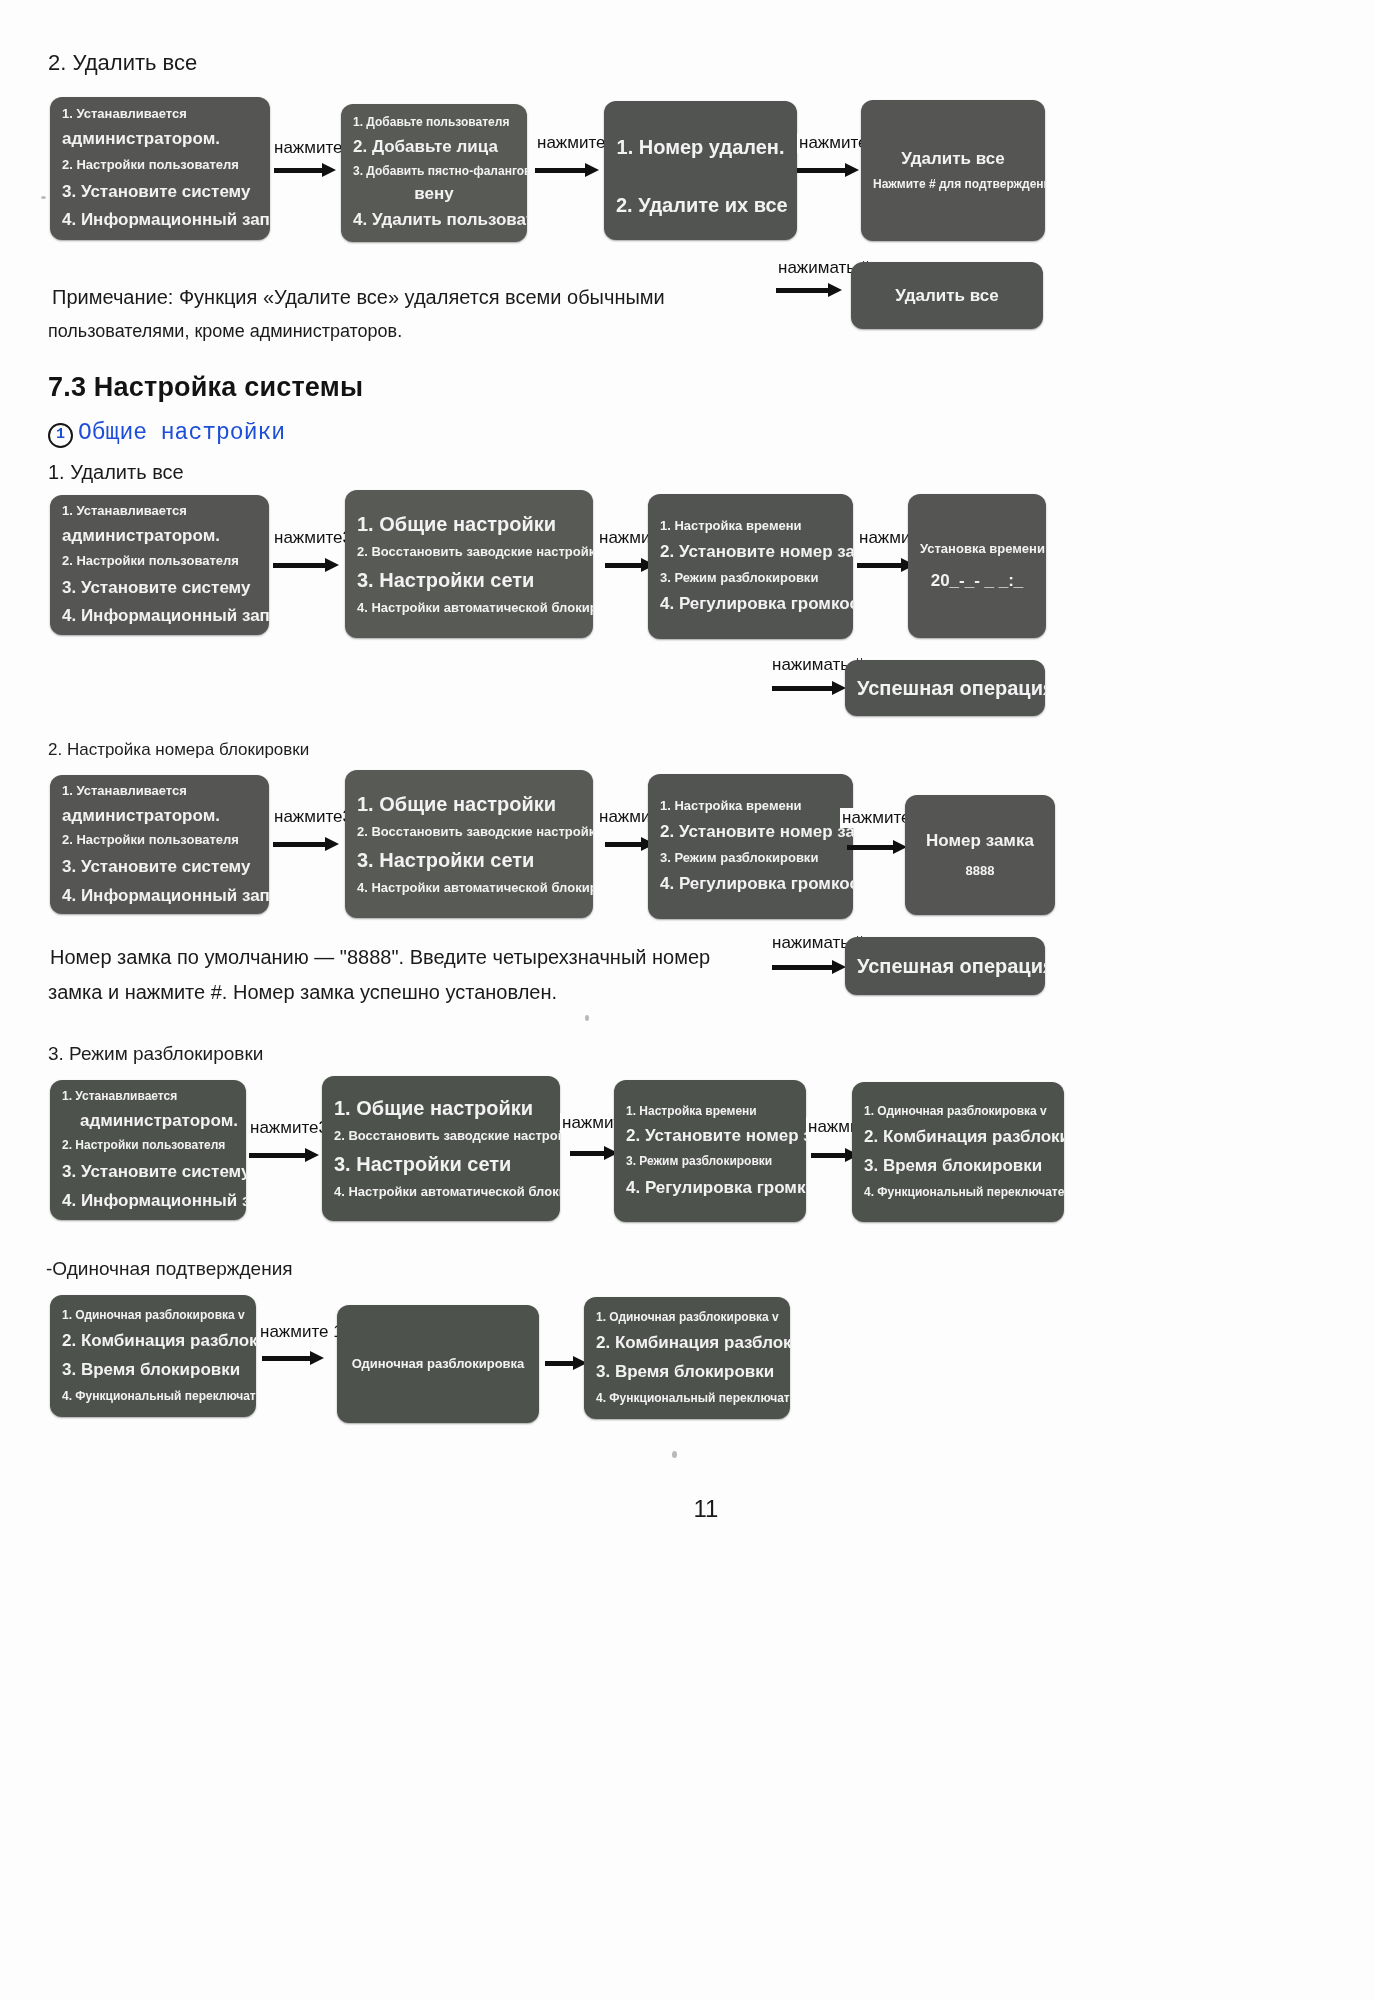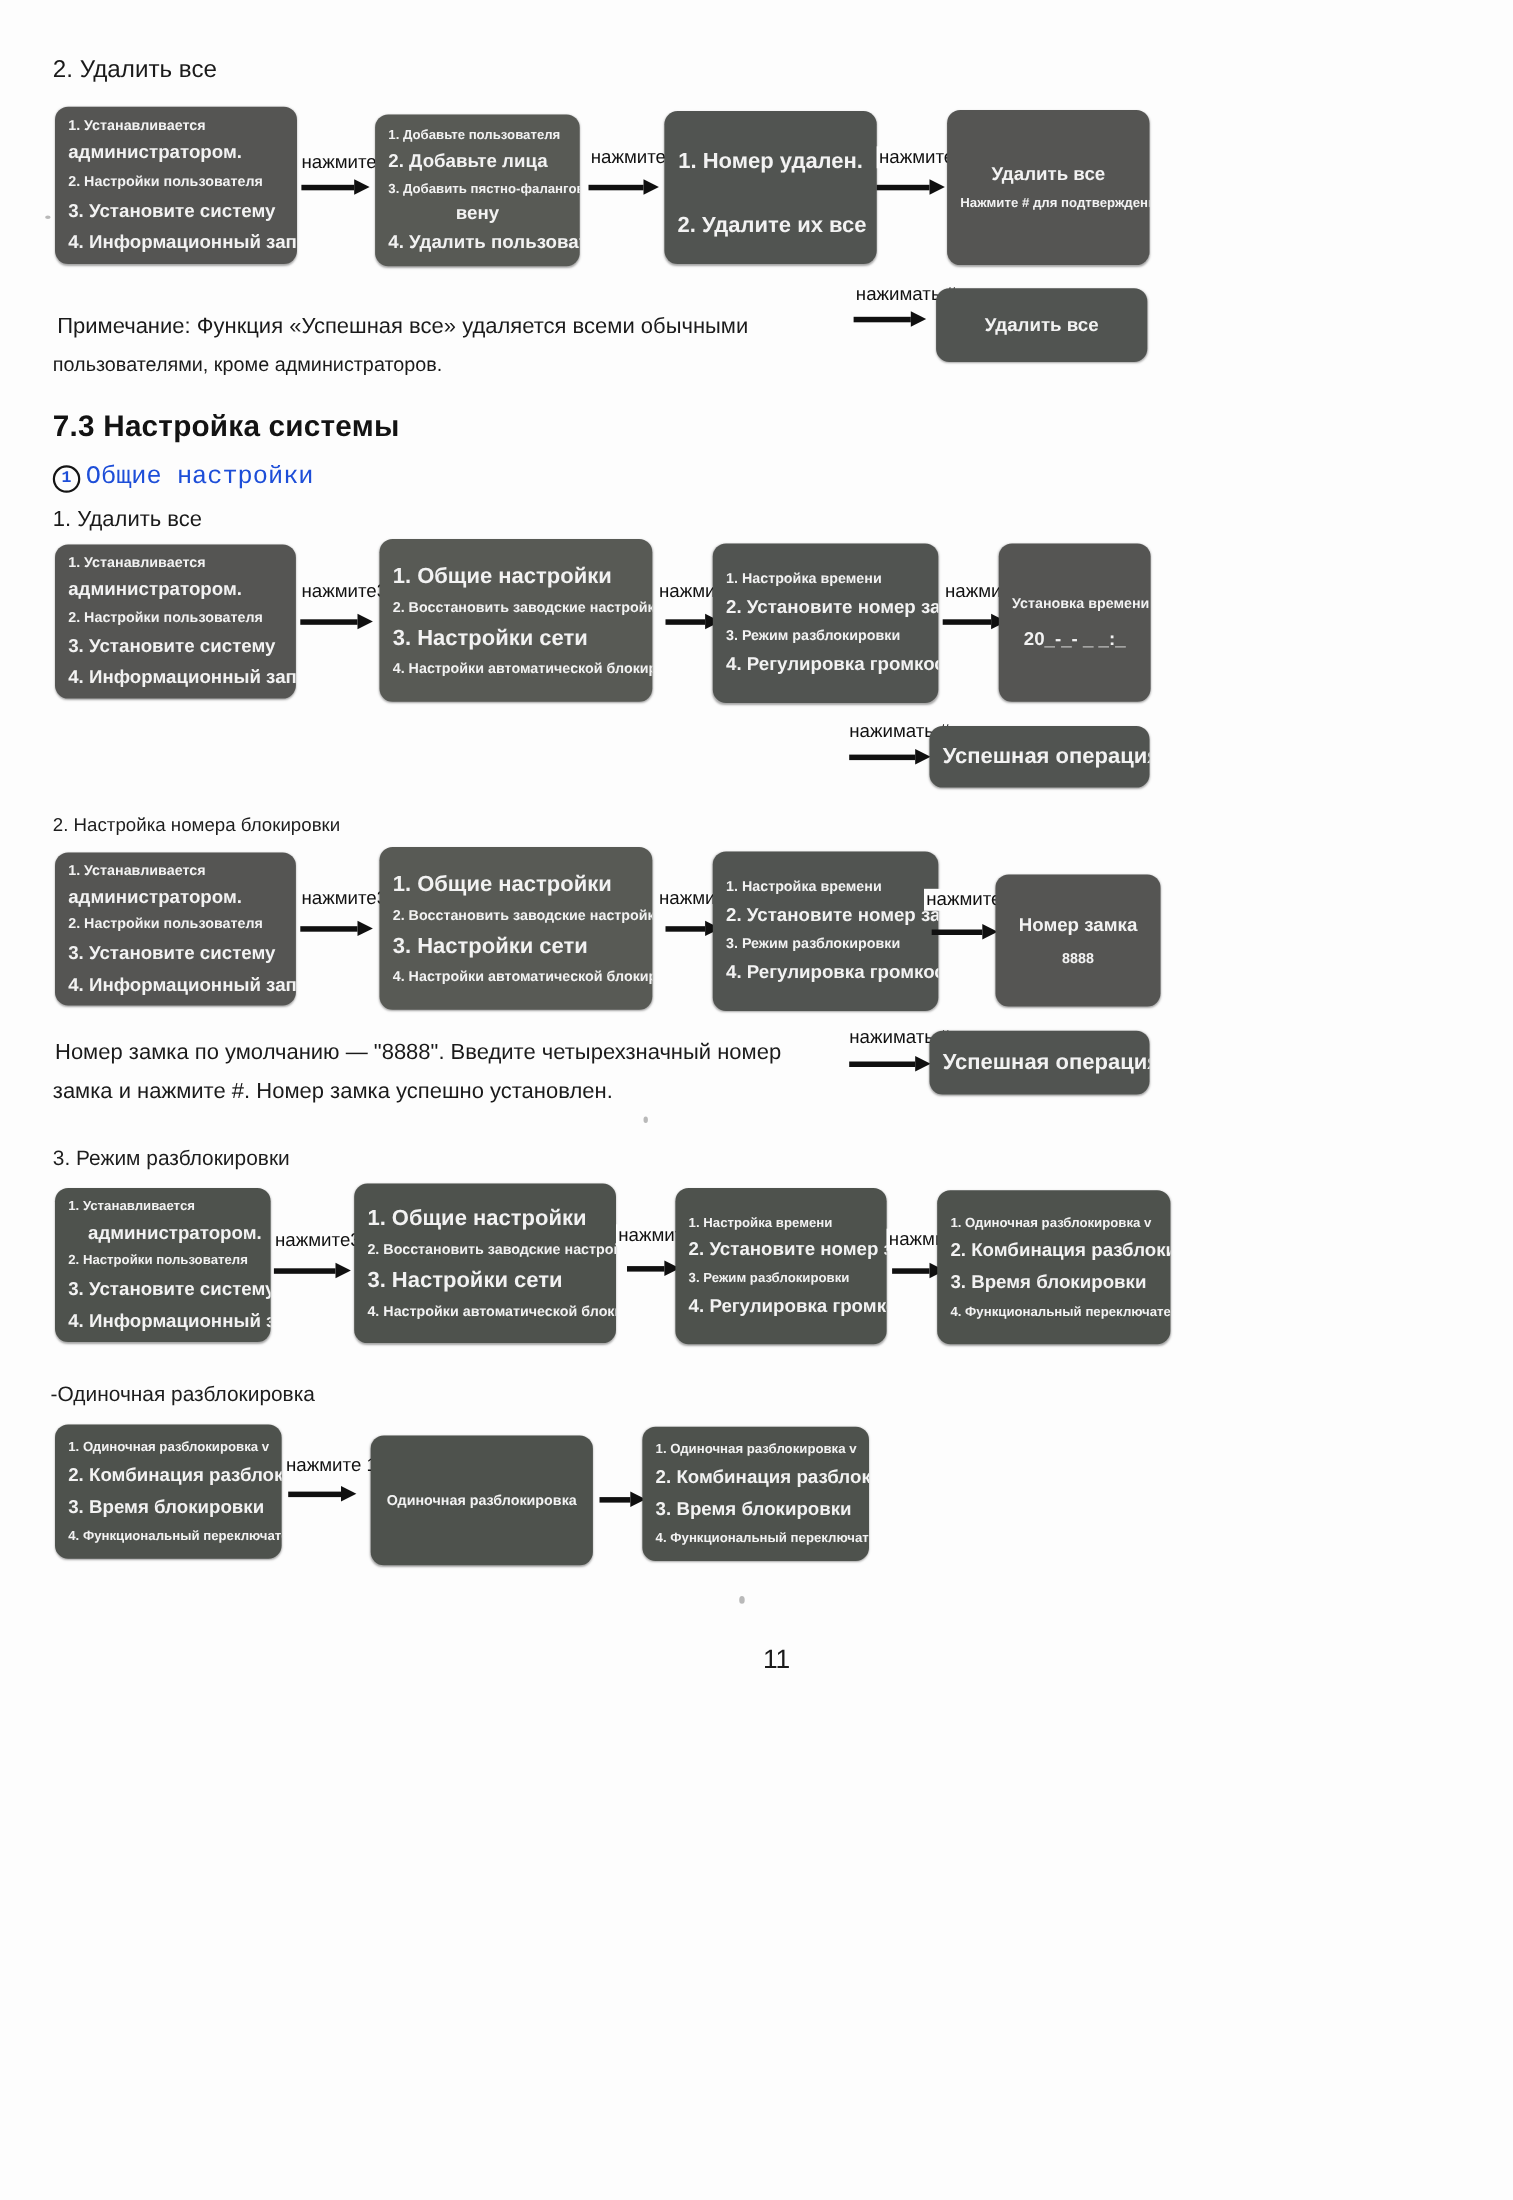--- a/index.html
+++ b/index.html
@@ -194,21 +194,21 @@
 
   <div class="alabel" style="left:776px; top:258px;">нажимать #</div>
   <div class="arrow" style="left:776px; top:285px; width:66px;">
     <div class="shaft" style="width:52px;"></div>
       <div class="head" style="left:52px;"></div>
   </div>
   <div class="scr grey3" style="left:851px; top:262px; width:192px; height:67px;">
     <div class="ln md ctr">Удалить все</div>
   </div>
 
-  <div class="para" style="left:52px; top:278px; width:680px;">Примечание: Функция «Успешная все» удаляется всеми обычными</div>
+  <div class="para" style="left:52px; top:278px; width:680px;">Примечание: Функция «Удалите все» удаляется всеми обычными</div>
   <div class="para" style="left:48px; top:312px; width:680px; font-size:18px;">пользователями, кроме администраторов.</div>
 
   <div class="hdr-sec" style="left:48px; top:372px;">7.3 Настройка системы</div>
   <div class="hdr-sub" style="left:48px; top:420px;">
     <span class="circled">1</span><span>Общие настройки</span>
   </div>
 
   <div class="hdr-item" style="left:48px; top:461px;">1. Удалить все</div>
 
   <div class="scr" style="left:50px; top:495px; width:219px; height:140px;">
@@ -357,21 +357,21 @@
       <div class="head" style="left:34px;"></div>
   </div>
 
   <div class="scr grey4" style="left:852px; top:1082px; width:212px; height:140px;">
     <div class="ln smx">1. Одиночная разблокировка v</div>
     <div class="ln md" style="margin-top:9px;">2. Комбинация разблокировки X</div>
     <div class="ln md" style="margin-top:9px;">3. Время блокировки</div>
     <div class="ln smx" style="margin-top:10px;">4. Функциональный переключатель</div>
   </div>
 
-  <div class="hdr-item-sm" style="left:46px; top:1258px; font-size:19px;">-Одиночная разблокировка</div>
+  <div class="hdr-item-sm" style="left:46px; top:1258px; font-size:19px;">-Одиночная подтверждения</div>
 
   <div class="scr grey4" style="left:50px; top:1295px; width:206px; height:122px;">
     <div class="ln smx">1. Одиночная разблокировка v</div>
     <div class="ln md" style="margin-top:9px;">2. Комбинация разблокировки X</div>
     <div class="ln md" style="margin-top:9px;">3. Время блокировки</div>
     <div class="ln smx" style="margin-top:10px;">4. Функциональный переключатель</div>
   </div>
   <div class="alabel" style="left:258px; top:1322px;">нажмите 1</div>
   <div class="arrow" style="left:262px; top:1353px; width:62px;">
     <div class="shaft" style="width:48px;"></div>

